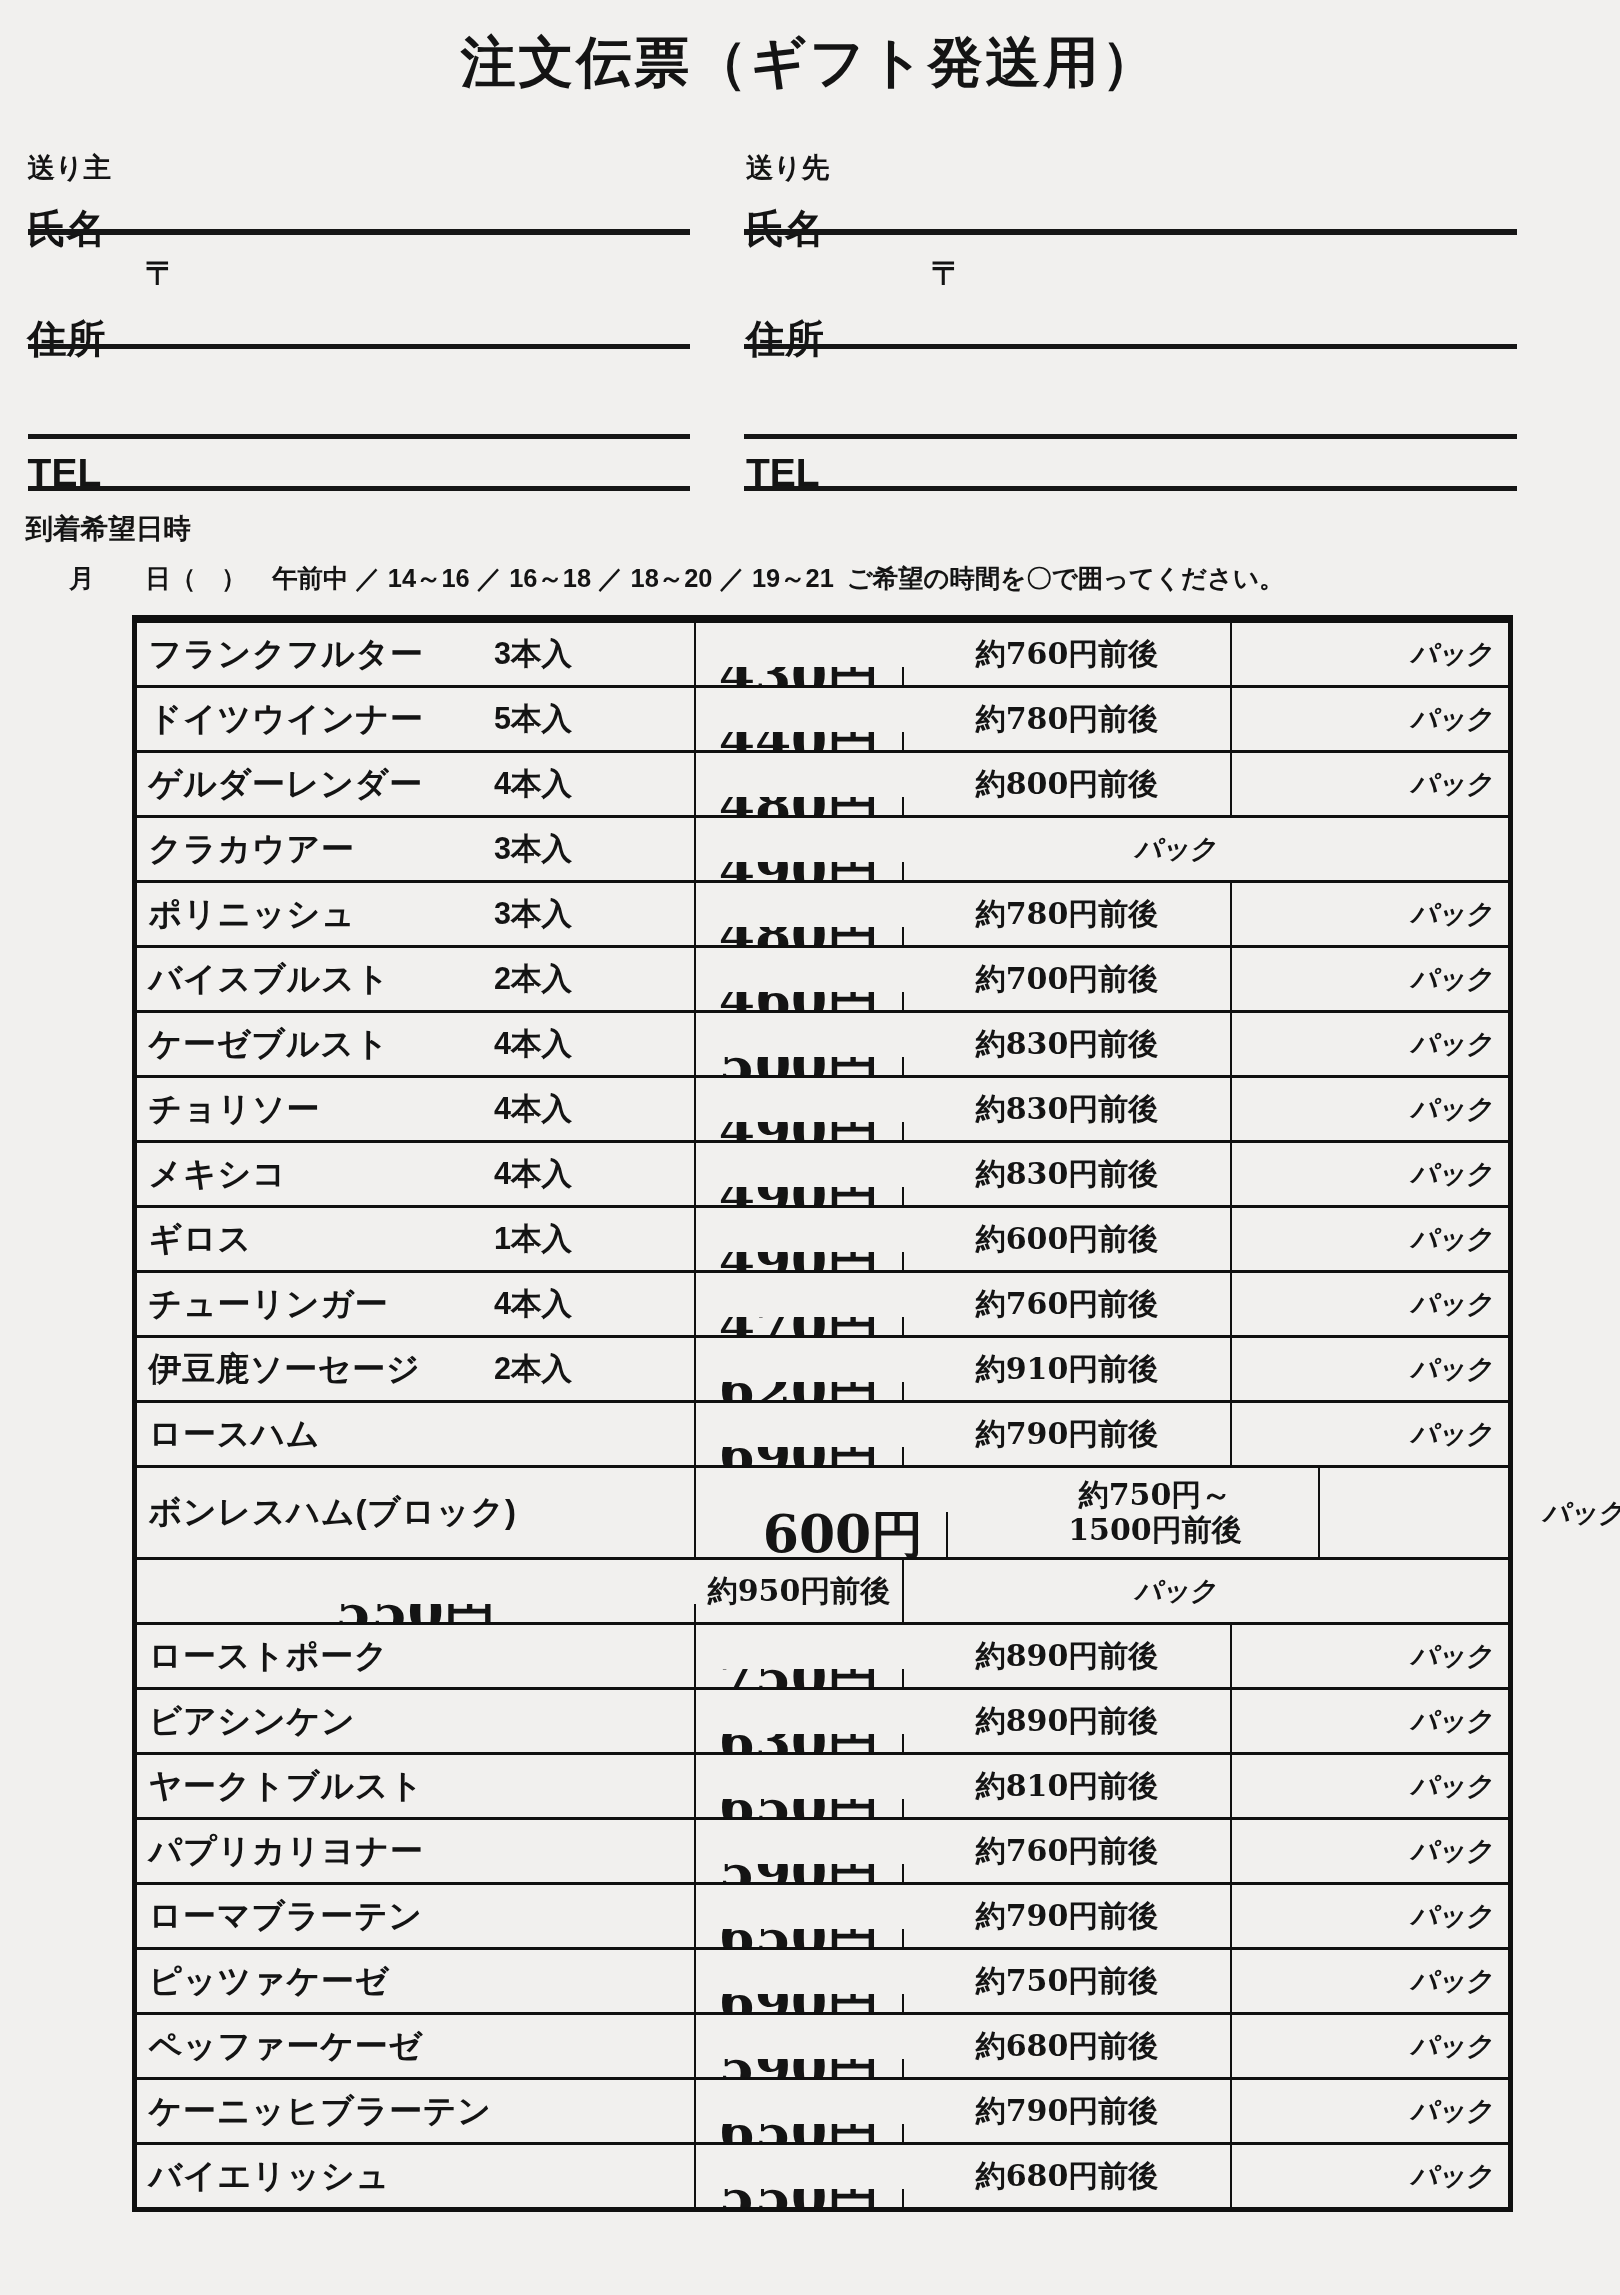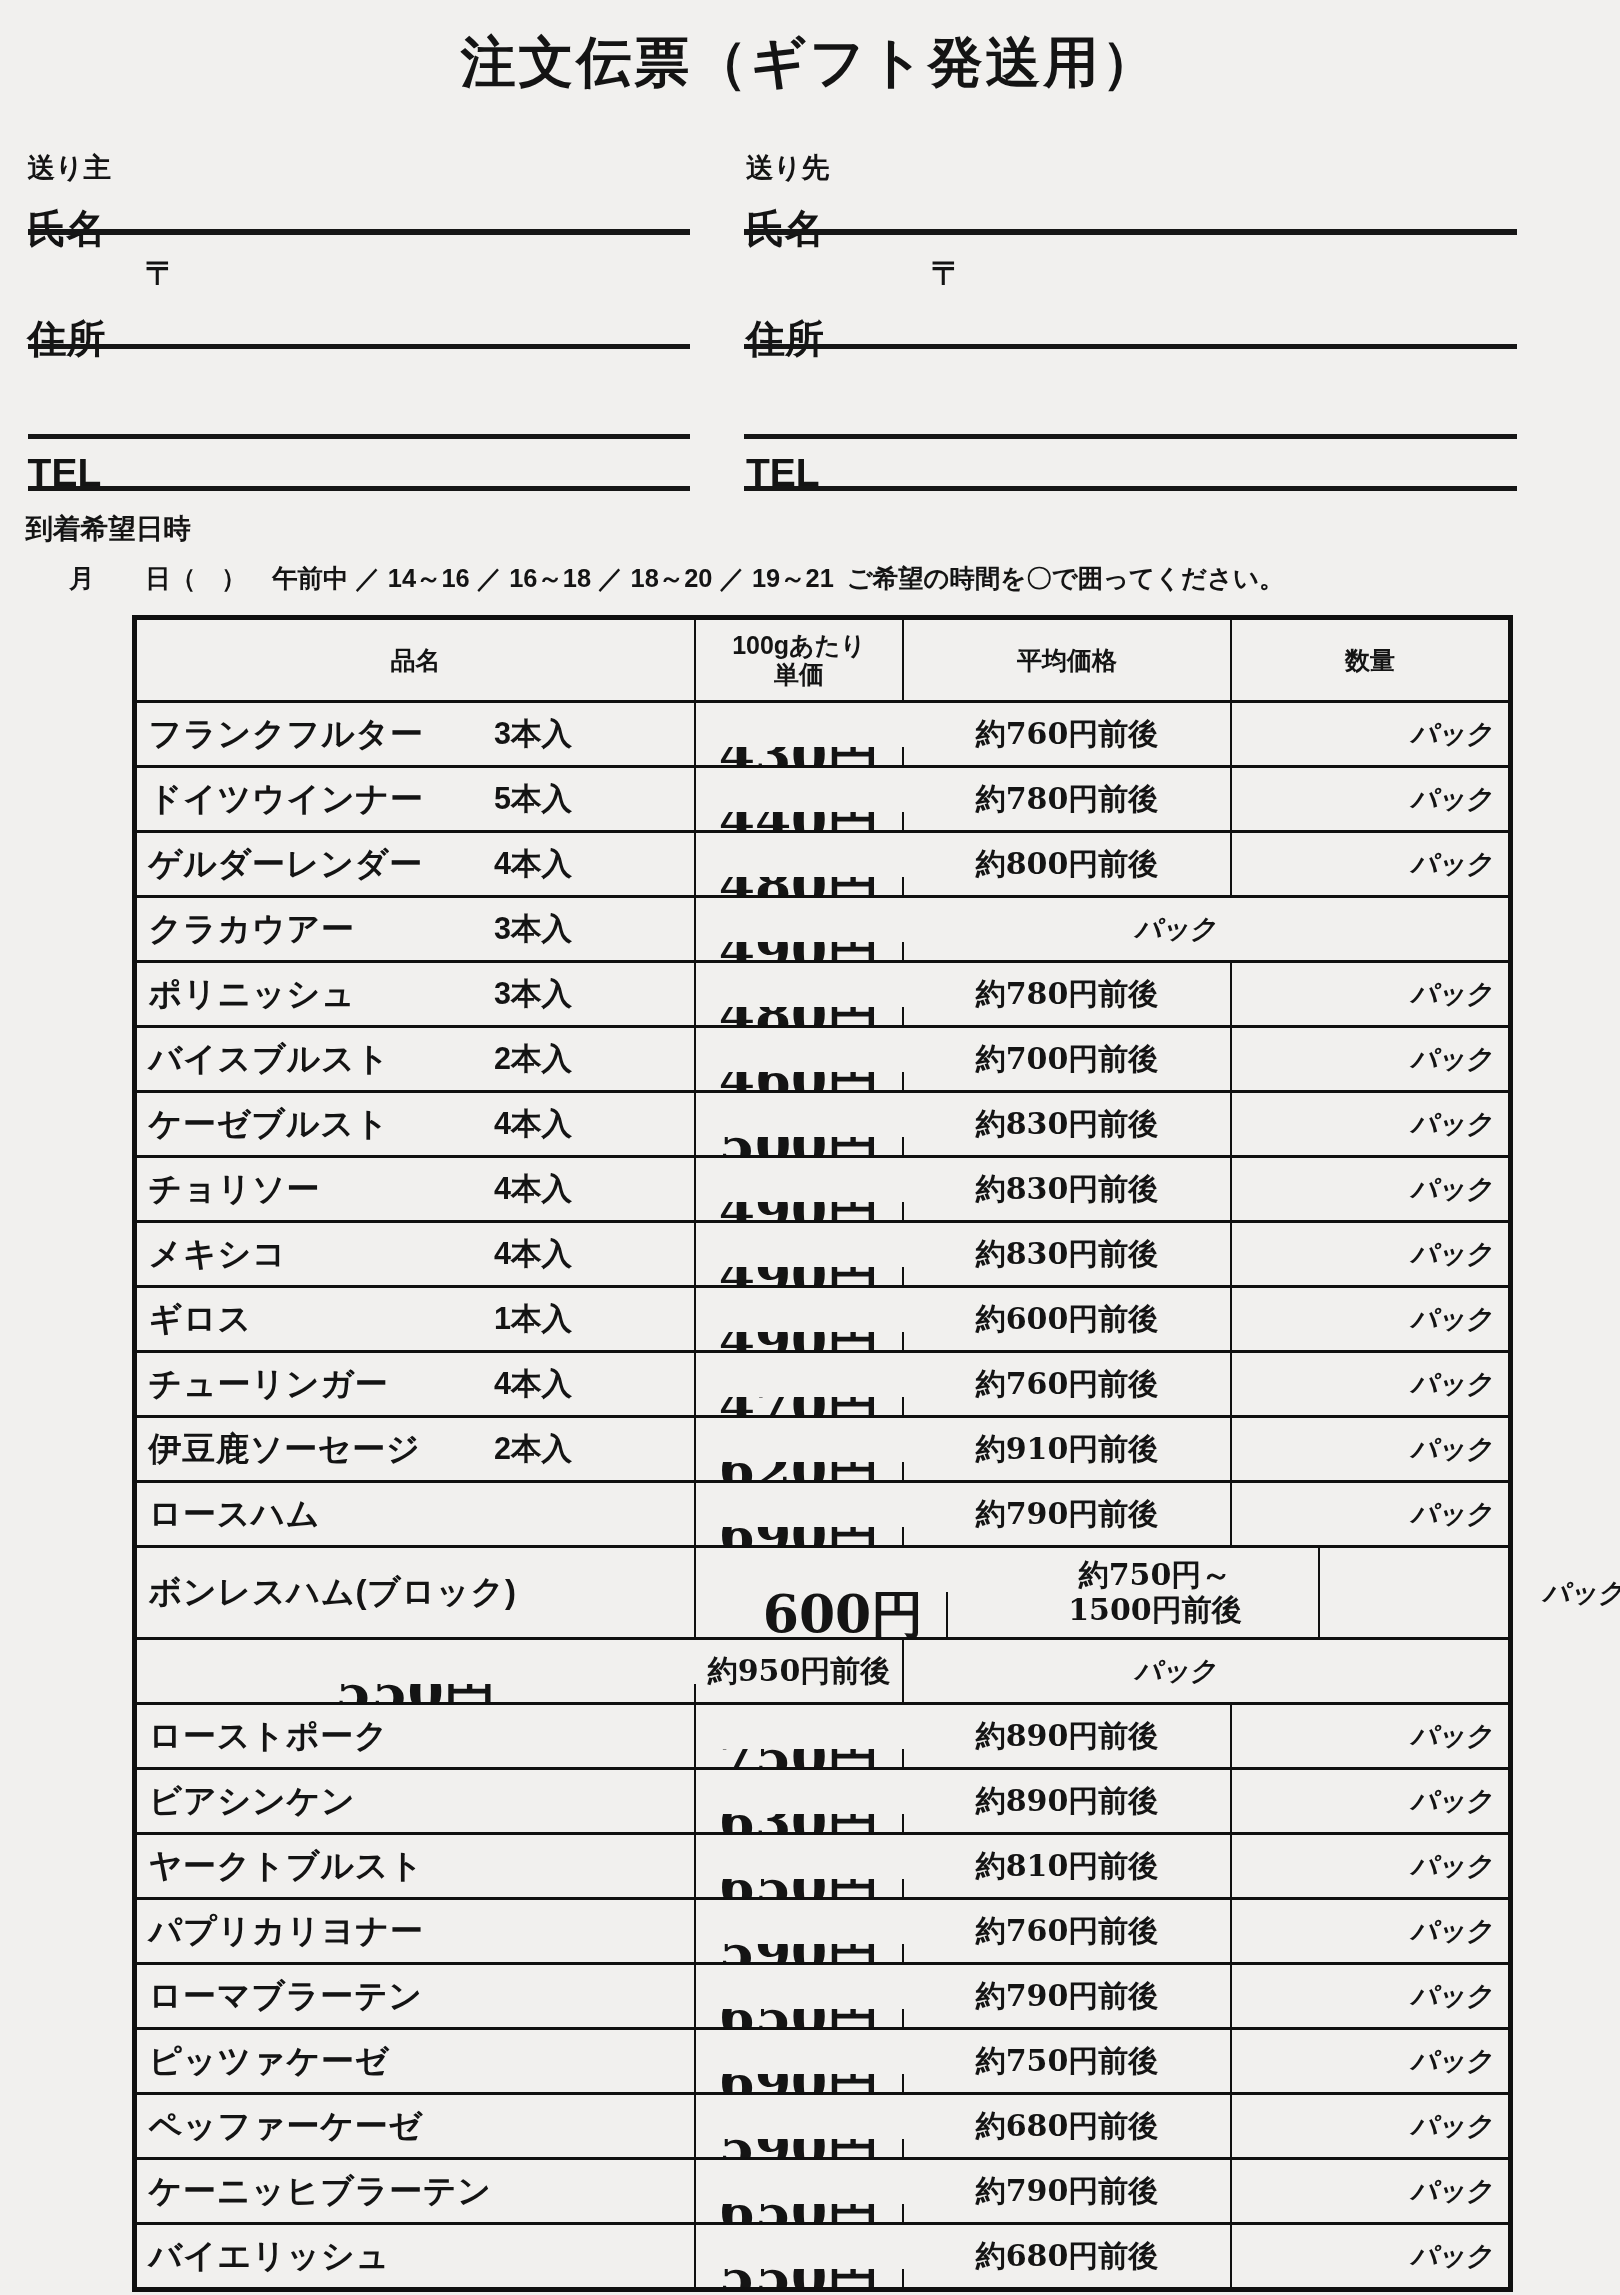--- a/index.html
+++ b/index.html
@@ -94,27 +94,20 @@
     <div class="label f-label" style="left:746px; top:451px;">TEL</div>
     <div class="fline" style="left:744px; top:486px; width:773px; height:5.1px;"></div>
   </div>
 
   <div class="arrival-heading">到着希望日時</div>
   <div class="arrival-line">
     <span>月　　日（　）　午前中 ／ 14～16 ／ 16～18 ／ 18～20 ／ 19～21</span><span class="note">ご希望の時間を〇で囲ってください。</span>
   </div>
 
   <div class="order-table">
-    <div class="trow header">
-      <div class="cell hc">品名</div>
-      <div class="cell hc">100gあたり
-単価</div>
-      <div class="cell hc">平均価格</div>
-      <div class="cell hc">数量</div>
-    </div>
     <div class="tbody" id="table-body">
     <div class="trow">
       <div class="cell c-name">
         <span class="p-name">フランクフルター</span>
         <span class="p-count">3本入</span>
       </div>
       <div class="cell c-price">
         <span>430円</span>
       </div>
       <div class="cell c-avg">

